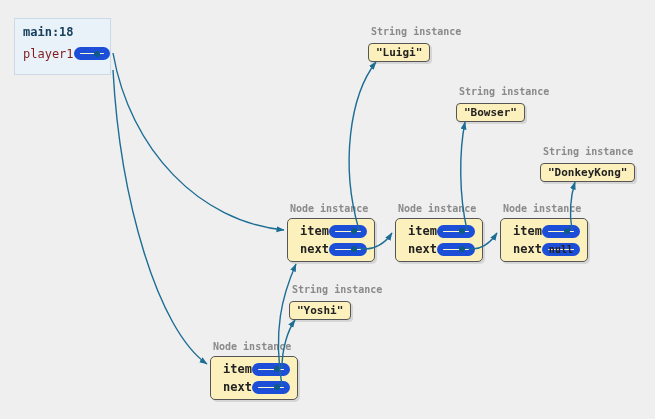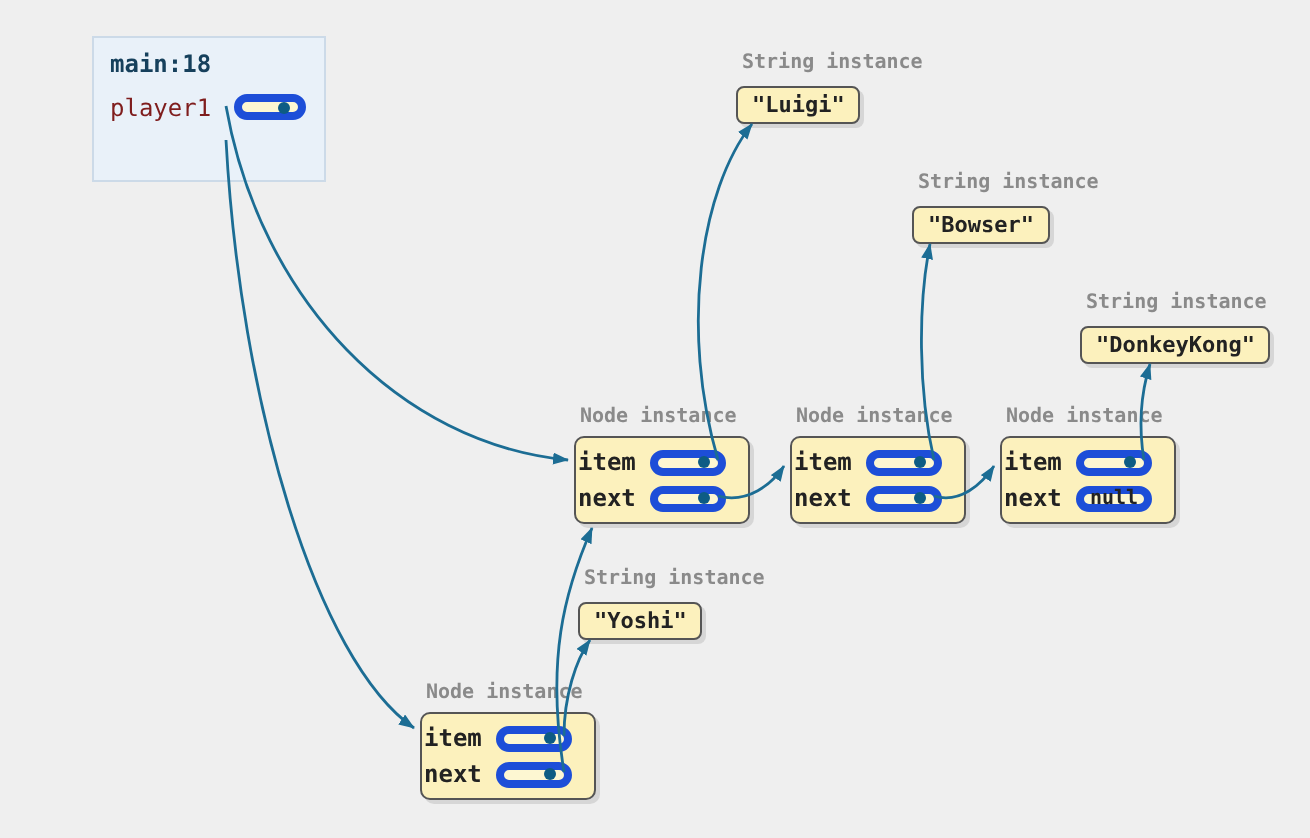--- a/index.html
+++ b/index.html
@@ -3,40 +3,40 @@
 <meta charset="utf-8">
 <style>
   html,body{margin:0;padding:0;background:#efefef;}
   .stage{
     position:relative;width:655px;height:419px;background:#efefef;
     font-family:"DejaVu Sans Mono","Liberation Mono",monospace;
     overflow:hidden;
   }
   
   .frame{
-    position:absolute;left:14px;top:18px;width:117px;box-sizing:border-box;
-    background:#e9f1f9;border:1px solid #ccdae8;padding:6px 8px 28px 8px;margin-left:32px;
+    position:absolute;left:14px;top:18px;width:97px;box-sizing:border-box;
+    background:#e9f1f9;border:1px solid #ccdae8;padding:6px 8px 12px 8px;
   }
   .frame-title{font-size:12px;line-height:14px;font-weight:bold;color:#16405c;margin-bottom:6px;}
   .var-row{display:flex;align-items:center;height:17px;}
   .var-name{font-size:12px;color:#7f1d1d;width:62px;}
   
   .pill{
     box-sizing:border-box;width:36px;height:13px;flex:0 0 auto;
-    background:#fdf7d2;border:4px solid #1d4ed8;border-radius:7px;
+    background:#fdf7d2;border:6px solid #1d4ed8;border-radius:7px;
     display:flex;align-items:center;justify-content:flex-end;padding-right:4px;
   }
   .dot{width:6px;height:6px;border-radius:50%;background:#0d5c84;}
   .pill-null{justify-content:center;padding:0;font-size:10px;color:#222;line-height:11px;}
   
   .obj{position:absolute;font-weight:bold;}
   .obj-label{font-size:10px;line-height:12px;color:#8a8a8a;margin:0 0 3px 3px;white-space:nowrap;}
   .node-box{
     box-sizing:border-box;width:88px;background:#fcf1bd;border:1px solid #555;
-    border-radius:5px;box-shadow:2px 2px 0 #d6d6d6;padding:3px 1px;
+    border-radius:5px;box-shadow:2px 2px 0 #d6d6d6;padding:3px 12px;
   }
   .field-row{display:flex;align-items:center;height:18px;}
   .fname{font-size:12px;color:#222;width:36px;}
   .node-pill{width:38px;}
   .str-box{
     box-sizing:border-box;height:19px;display:inline-flex;align-items:center;justify-content:center;
     background:#fcf1bd;border:1px solid #555;border-radius:4px;box-shadow:2px 2px 0 #d6d6d6;
     padding:0 7px;font-size:11px;color:#222;white-space:nowrap;
   }
   .arrows{position:absolute;left:0;top:0;pointer-events:none;}

